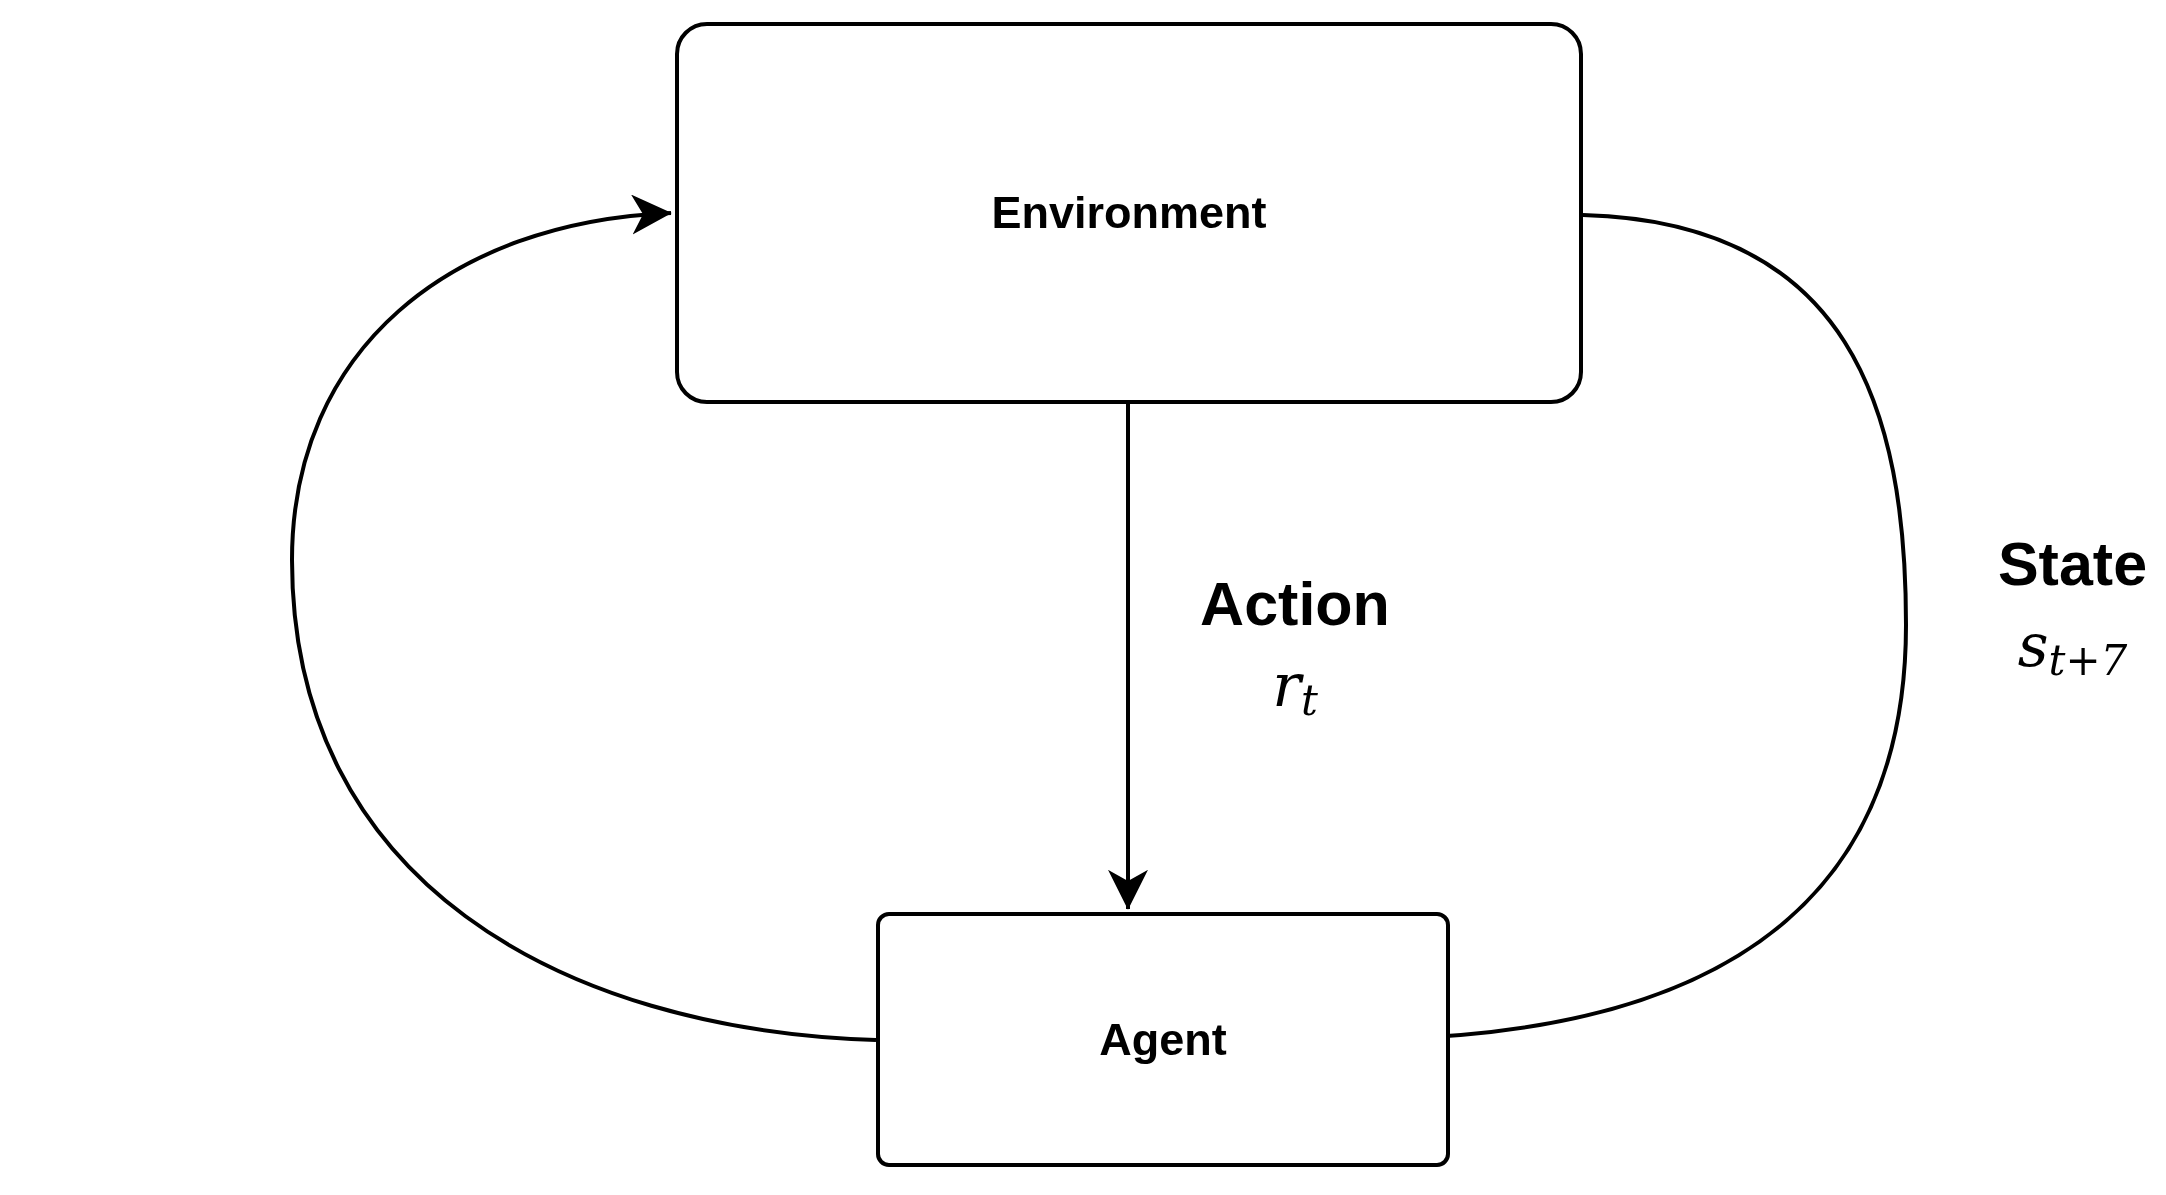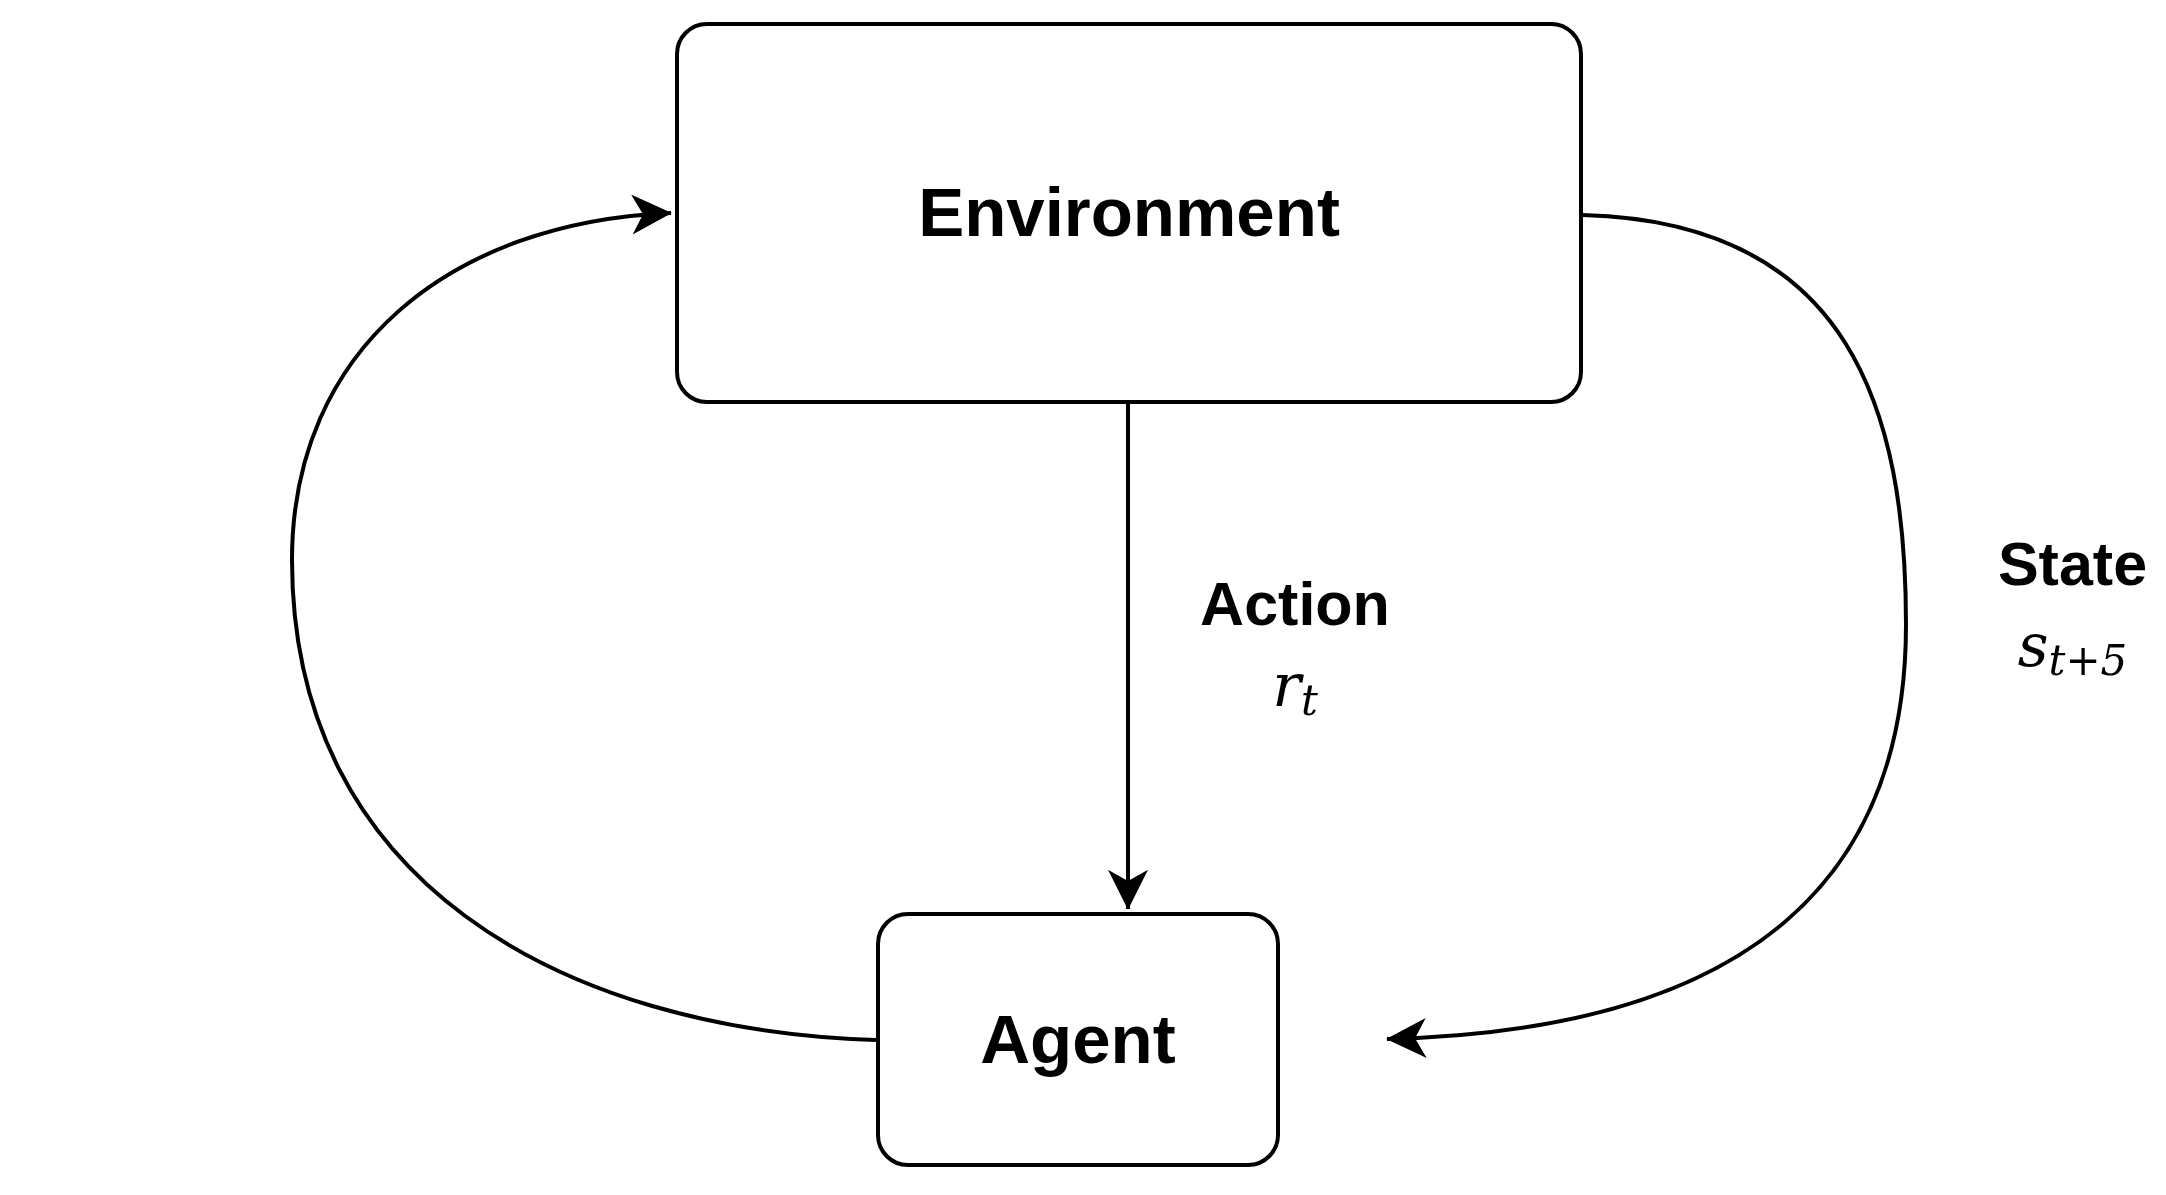--- a/index.html
+++ b/index.html
@@ -40,25 +40,26 @@
   }
   .node-environment {
     left: 675px;
     top: 22px;
     width: 908px;
     height: 382px;
   }
   .node-agent {
     left: 876px;
     top: 912px;
-    width: 404px;
+    width: 574px;
     height: 255px;
+    border-radius: 13px;
   }
   .node-label {
-    font-size: 69px;
+    font-size: 45px;
     font-weight: bold;
     line-height: 1.15;
     white-space: nowrap;
   }
   .edge-label {
     position: absolute;
     text-align: center;
     line-height: 1.15;
   }
   .edge-label .word {
@@ -119,16 +120,16 @@
   <div class="edge-label label-action">
   </div>
 
   <div class="edge-label label-reward">
     <span class="word">Action</span>
     <span class="math"><span>r</span><span class="sub">t</span></span>
   </div>
 
   <div class="edge-label label-state">
     <span class="word">State</span>
-    <span class="math"><span>s</span><span class="sub">t+5</span></span>
+    <span class="math"><span>s</span><span class="sub">t+7</span></span>
   </div>
 
 </div>
 
 </body></html>

